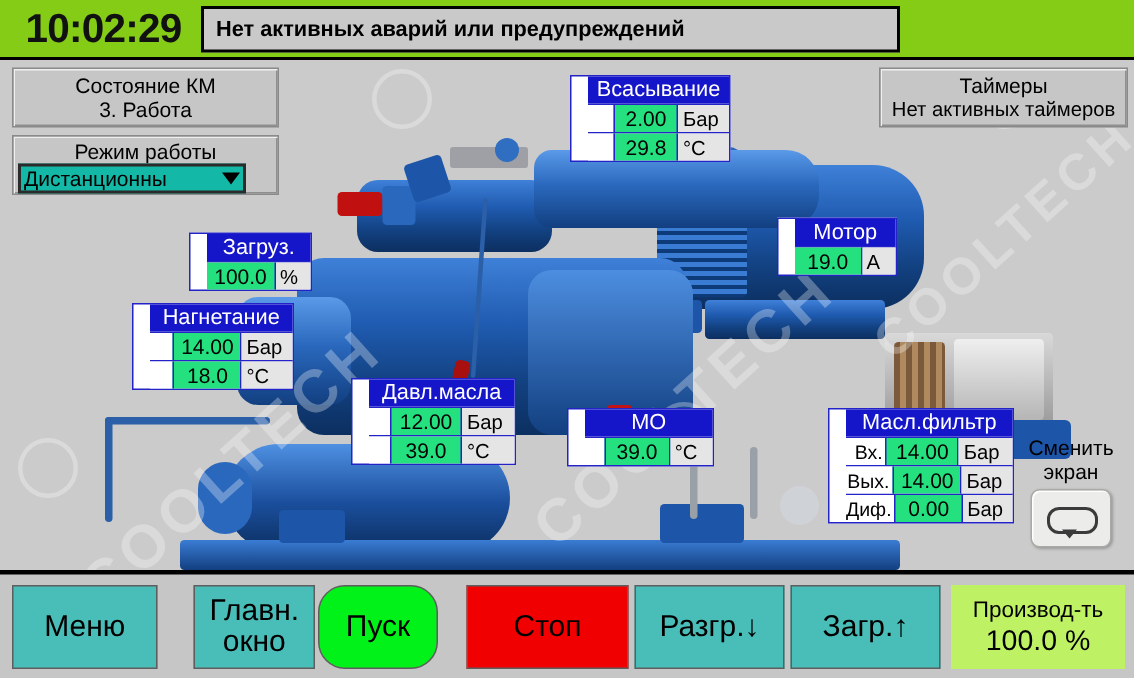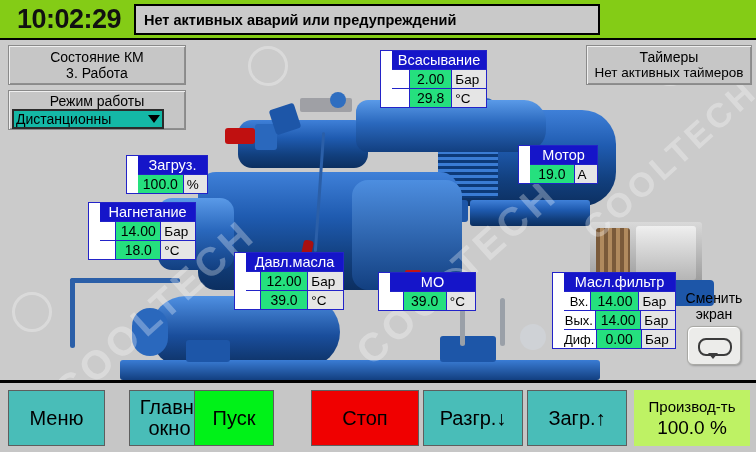--- a/index.html
+++ b/index.html
@@ -474,21 +474,21 @@
   <div id="bottombar">
     <div id="bottom-sep"></div>
 
     <div class="bbtn" style="left:8px; width:97px;">Меню</div>
 
     <div class="bbtn" style="left:109px; width:81px; flex-direction:column;margin-left:20px;">
       <span>Главн.</span>
       <span>окно</span>
     </div>
 
-    <div class="bbtn green" style="left:194px; width:80px;">Пуск</div>
+    <div class="bbtn green" style="left:212px; width:80px;border-radius:18px;">Пуск</div>
 
     <div class="bbtn red" style="left:311px; width:108px;">Стоп</div>
 
     <div class="bbtn" style="left:527px; width:100px;">Загр.↑</div>
 
     <div class="bbtn" style="left:423px; width:100px;">Разгр.↓</div>
 
     <div id="prod-panel">
       <span class="p-lbl">Производ-ть</span>
       <span class="p-val">100.0  %</span>

